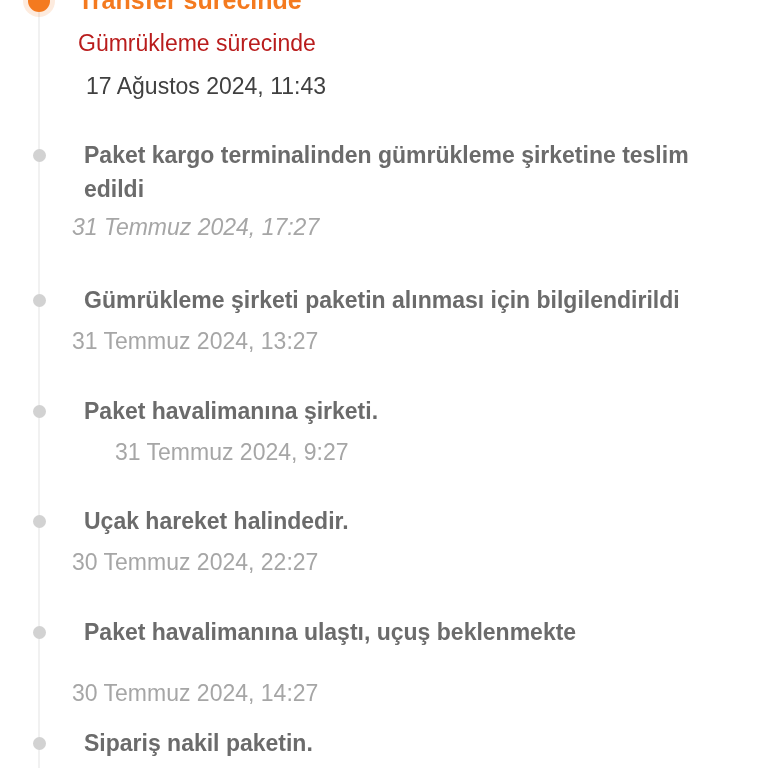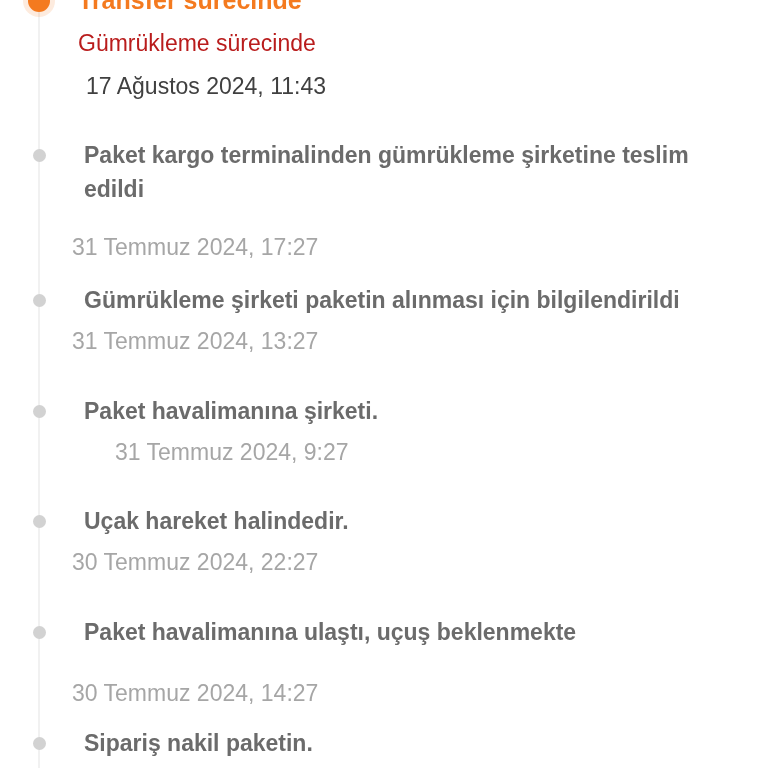--- a/index.html
+++ b/index.html
@@ -22,21 +22,21 @@
   <div class="line"></div>
 
   <div class="active-dot"></div>
   <div class="active-title">Transfer sürecinde</div>
   <div class="active-sub">Gümrükleme sürecinde</div>
   <div class="active-time">17 Ağustos 2024, 11:43</div>
 
   <div class="event" style="top:138px;">
     <div class="dot"></div>
     <div class="title">Paket kargo terminalinden gümrükleme şirketine teslim edildi</div>
-    <div class="time" style="top:96px;">31 Temmuz 2024, 17:27</div>
+    <div class="time" style="top:76px;font-style:italic;">31 Temmuz 2024, 17:27</div>
   </div>
 
   <div class="event" style="top:283px;">
     <div class="dot"></div>
     <div class="title">Gümrükleme şirketi paketin alınması için bilgilendirildi</div>
     <div class="time" style="top:45px;">31 Temmuz 2024, 13:27</div>
   </div>
 
   <div class="event" style="top:394px;">
     <div class="dot"></div>

